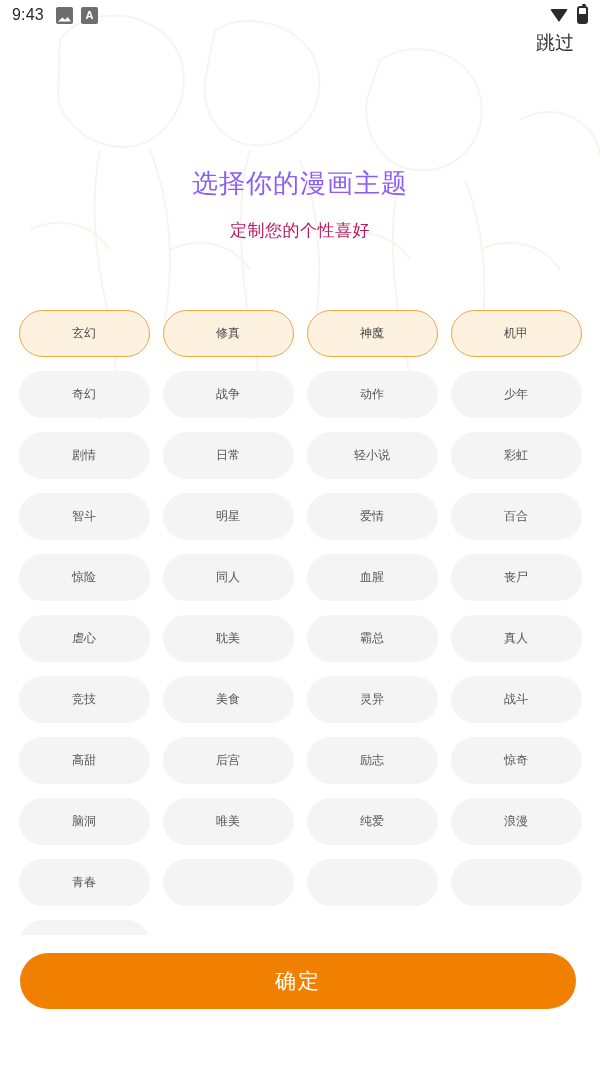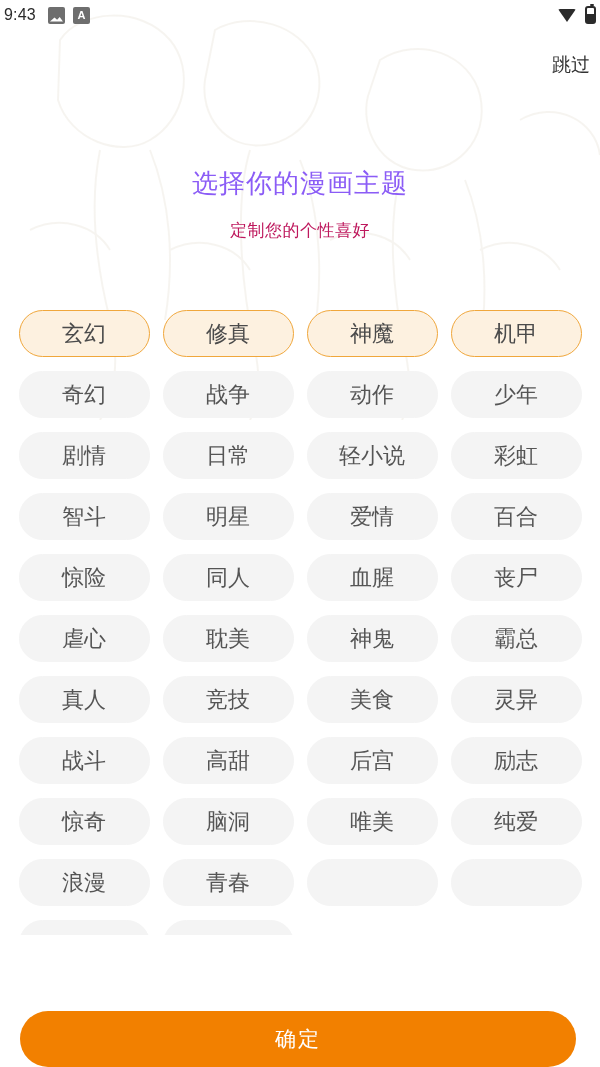--- a/index.html
+++ b/index.html
@@ -26,21 +26,21 @@
     opacity: 0.16;
     pointer-events: none;
   }
 
   
   .statusbar {
     position: relative;
     height: 30px;
     display: flex;
     align-items: center;
-    padding: 0 4px;
+    padding: 0 12px;
     font-size: 15px;
     color: #2b2b2b;
     z-index: 5;
   }
   .statusbar .clock { font-size: 16px; letter-spacing: .2px; }
   .statusbar .left-icons { display: flex; align-items: center; gap: 8px; margin-left: 12px; }
   .sb-icon {
     width: 17px; height: 17px;
     border-radius: 2px;
     background: #6e6e6e;
@@ -89,23 +89,23 @@
     width: 4px; height: 2px;
     background: #2b2b2b;
     border-radius: 1px;
   }
 
   
   .skip-row {
     position: relative;
     height: 48px;
     display: flex;
-    align-items: flex-end;
+    align-items: flex-start;
     justify-content: flex-end;
-    padding-right: 10px;
+    padding-right: 26px;
     z-index: 5;
   }
   .skip {
     font-size: 19px;
     color: #333333;
     cursor: pointer;
   }
 
   
   .titles {
@@ -141,41 +141,41 @@
     column-gap: 13px;
     row-gap: 14px;
     padding: 0 10px;
   }
   .tag {
     height: 47px;
     border-radius: 24px;
     background: #f4f4f4;
     border: 1px solid #f4f4f4;
     color: #555555;
-    font-size: 22px;
+    font-size: 12px;
     display: flex;
     align-items: center;
     justify-content: center;
     cursor: pointer;
     user-select: none;
   }
   .tag.selected {
     background: #fdf1e0;
     border: 1px solid #f0a73c;
     color: #4b4b4b;
   }
 
   
   .bottom-bar {
     position: absolute;
     left: 0; right: 4px; bottom: 0;
     height: 122px;
     background: #ffffff;
     display: flex;
-    align-items: flex-end;
+    align-items: flex-start;
     justify-content: center;
     padding-top: 8px;
     z-index: 10;
   }
   .confirm-btn {
     width: 556px;
     height: 56px;
     border: none;
     border-radius: 28px;
     background: #f28000;
@@ -248,21 +248,20 @@
         <div class="tag">智斗</div>
         <div class="tag">明星</div>
         <div class="tag">爱情</div>
         <div class="tag">百合</div>
         <div class="tag">惊险</div>
         <div class="tag">同人</div>
         <div class="tag">血腥</div>
         <div class="tag">丧尸</div>
         <div class="tag">虐心</div>
         <div class="tag">耽美</div>
-        <div class="tag">神鬼</div>
         <div class="tag">霸总</div>
         <div class="tag">真人</div>
         <div class="tag">竞技</div>
         <div class="tag">美食</div>
         <div class="tag">灵异</div>
         <div class="tag">战斗</div>
         <div class="tag">高甜</div>
         <div class="tag">后宫</div>
         <div class="tag">励志</div>
         <div class="tag">惊奇</div>

